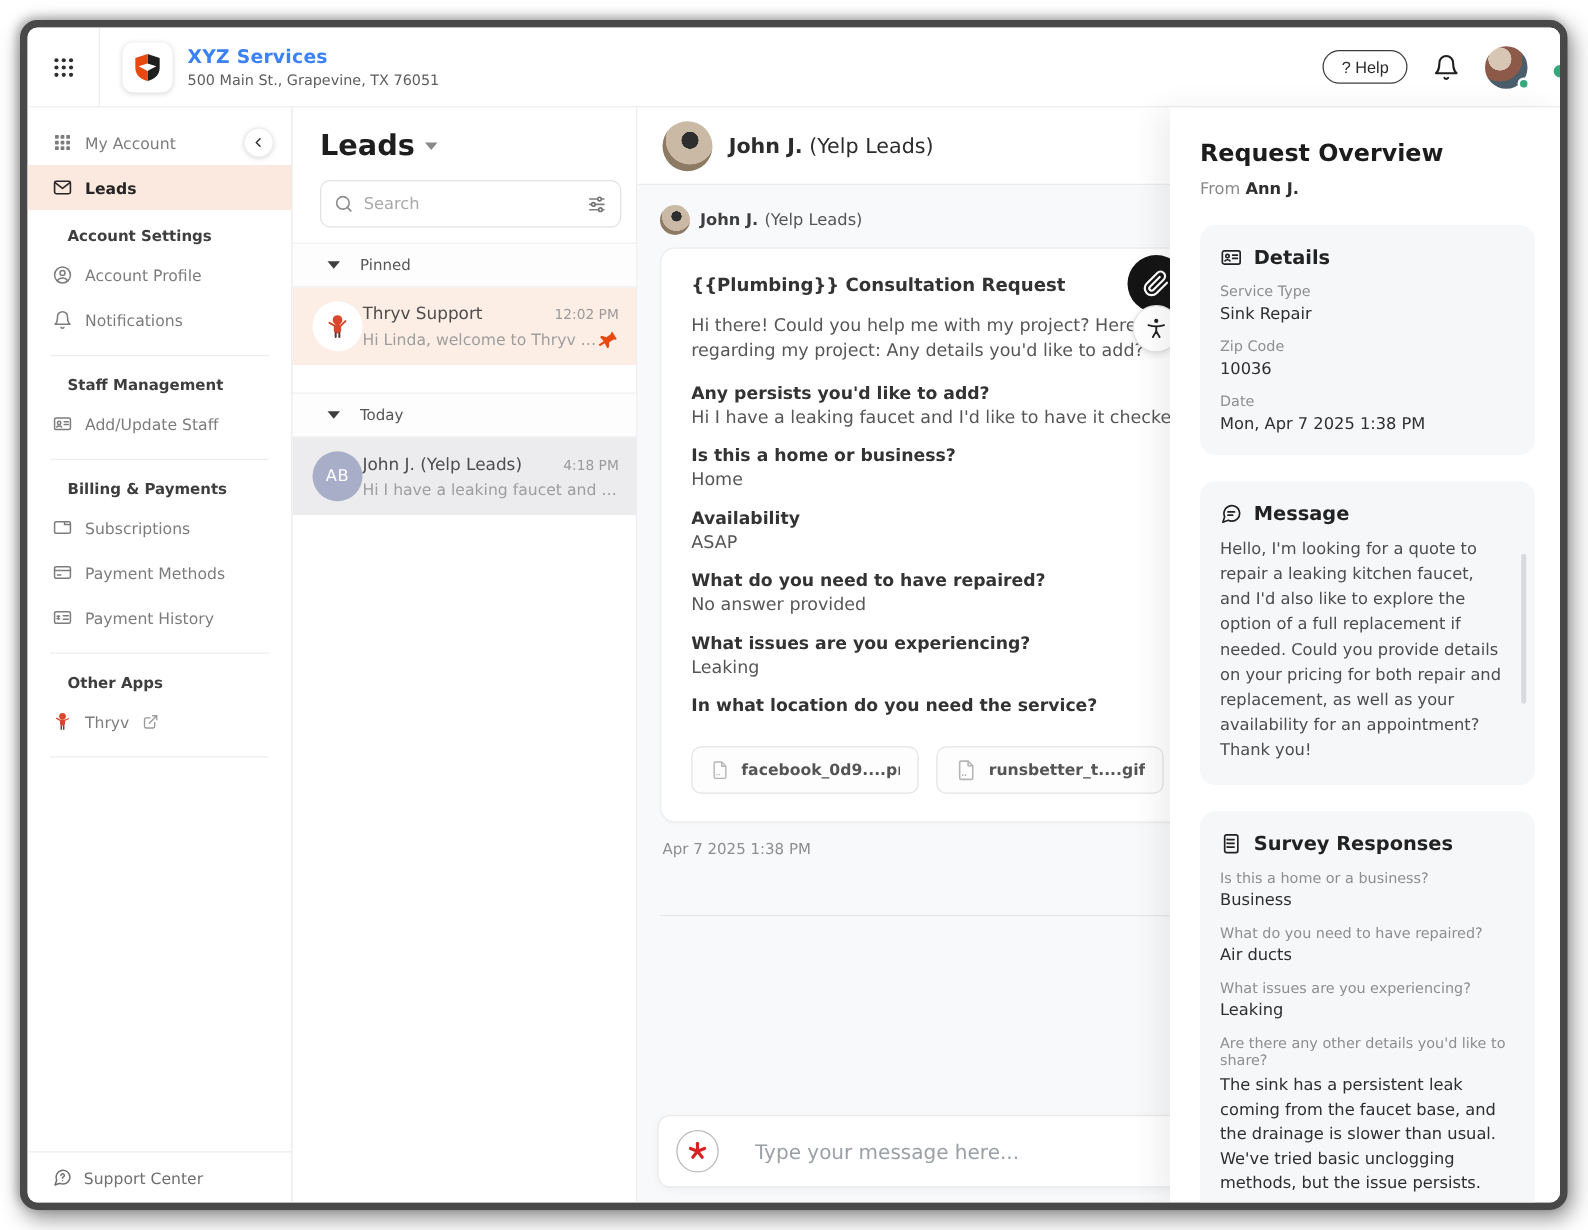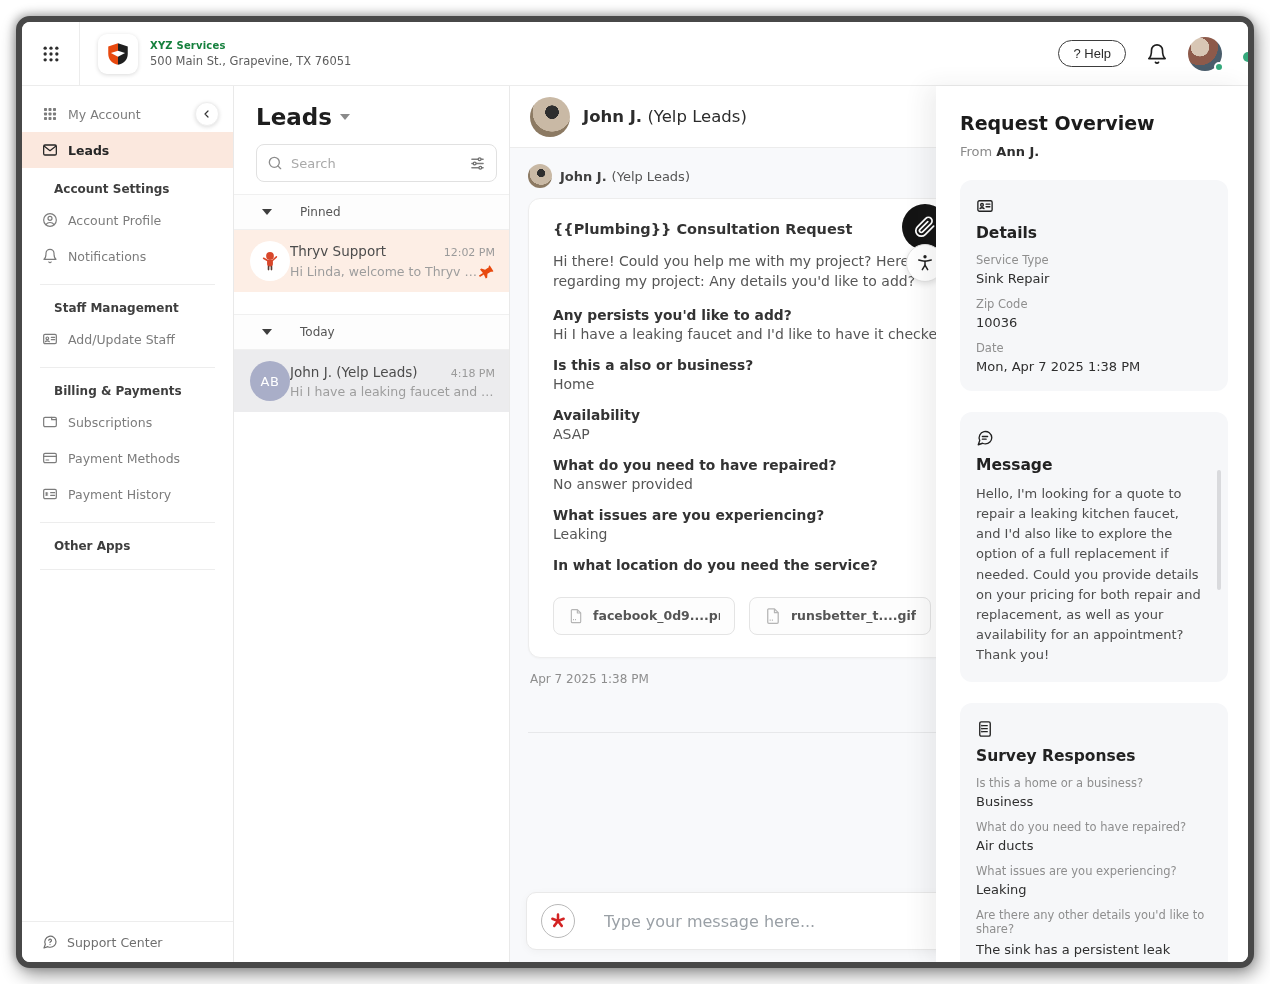--- a/index.html
+++ b/index.html
@@ -6,21 +6,21 @@
   html,body { width:1270px; height:984px; background:#fff; font-family:"DejaVu Sans","Liberation Sans",sans-serif; }
   .frame{ position:absolute; inset:16px; border:6px solid #484848; border-radius:14px;
           box-shadow:3px 6px 18px rgba(0,0,0,.45), -2px -2px 8px rgba(0,0,0,.25);
           overflow:hidden; background:#fff; display:flex; flex-direction:column; }
 
   
   .topbar{ height:64px; flex:none; display:flex; align-items:center; border-bottom:1px solid #ececec; background:#fff; }
   .apps-btn{ width:58px; height:100%; display:flex; align-items:center; justify-content:center; border-right:1px solid #ececec; cursor:pointer; }
   .brand{ display:flex; align-items:center; gap:12px; padding-left:18px; }
   .brand-logo{ width:40px; height:40px; border-radius:9px; box-shadow:0 1px 4px rgba(0,0,0,.15); display:flex; align-items:center; justify-content:center; background:#fff; }
-  .brand-name{ font-size:10px; font-weight:bold; color:#15803d; letter-spacing:.2px; }
+  .brand-name{ font-size:15px; font-weight:bold; color:#3b82f6; letter-spacing:.2px; }
   .brand-addr{ font-size:11.5px; color:#5d5d5d; margin-top:3px; }
   .topbar-right{ margin-left:auto; display:flex; align-items:center; gap:20px; padding-right:26px; }
   .help-pill{ border:1px solid #3c3c3c; border-radius:16px; padding:5px 14px; font-size:13px; color:#2b2b2b; background:#fff; cursor:pointer; }
   .avatar{ width:34px; height:34px; border-radius:50%; position:relative;
            background:radial-gradient(circle at 35% 30%, #d8c6b4 0 28%, #8d5a4a 29% 55%, #4a5d6b 56% 100%); }
   .avatar .dot{ position:absolute; right:-2px; bottom:-1px; width:10px; height:10px; border-radius:50%; background:#35a97c; border:2px solid #fff; }
   .edge-dot{ position:absolute; right:-5px; top:30px; width:10px; height:10px; border-radius:50%; background:#35a97c; }
 
   
   .main{ flex:1; display:flex; min-height:0; position:relative; }
@@ -37,21 +37,21 @@
 
   
   .leads-panel{ width:276px; flex:none; border-right:1px solid #e9e9e9; background:#fff; display:flex; flex-direction:column; }
   .leads-head{ padding:18px 22px 12px; }
   .leads-title{ font-size:23px; font-weight:bold; color:#1e1e1e; display:flex; align-items:center; gap:8px; cursor:pointer; }
   .caret{ width:0; height:0; border-left:5px solid transparent; border-right:5px solid transparent; border-top:6px solid #8a8a8a; display:inline-block; }
   .search-row{ display:flex; align-items:center; gap:14px; margin-top:14px; }
   .search-box{ flex:1; display:flex; align-items:center; gap:8px; border:1px solid #e1e1e1; border-radius:8px; height:38px; padding:0 10px; }
   .search-box input{ border:none; outline:none; flex:1; font-size:13px; color:#444; min-width:0; font-family:inherit; }
   .search-box input::placeholder{ color:#a9a9a9; }
-  .group-head{ display:flex; align-items:center; gap:28px; height:36px; padding:0 22px 0 28px; font-size:12px; color:#555; border-top:1px solid #f0f0f0; border-bottom:1px solid #f0f0f0; background:#fdfdfd; cursor:pointer; }
+  .group-head{ display:flex; align-items:center; gap:16px; height:36px; padding:0 22px 0 28px; font-size:12px; color:#555; border-top:1px solid #f0f0f0; border-bottom:1px solid #f0f0f0; background:#fdfdfd; cursor:pointer; }
   .lead-item{ display:flex; align-items:center; padding:11px 14px 11px 16px; cursor:pointer; }
   .lead-item.pinned-bg{ background:#fdeee5; }
   .lead-item.selected-bg{ background:#ececee; }
   .lead-avatar{ width:40px; height:40px; border-radius:50%; flex:none; display:flex; align-items:center; justify-content:center; }
   .lead-avatar.white{ background:#fff; }
   .lead-avatar.initials{ background:#a9aec8; color:#fff; font-size:13px; letter-spacing:.5px; }
   .lead-texts{ flex:1; min-width:0; }
   .lead-row1{ display:flex; align-items:baseline; }
   .lead-name{ font-size:13.5px; color:#4c4c4c; white-space:nowrap; overflow:hidden; }
   .lead-time{ margin-left:auto; font-size:11px; color:#9a9a9a; padding-left:6px; }
@@ -87,21 +87,21 @@
   .yelp-circle{ width:34px; height:34px; border-radius:50%; border:1.5px solid #b9b9b9; display:flex; align-items:center; justify-content:center; flex:none; }
   .input-bar input{ flex:1; border:none; outline:none; font-size:16px; color:#444; font-family:inherit; min-width:0; background:transparent; }
   .input-bar input::placeholder{ color:#9aa0a6; }
 
   
   .rpanel{ width:312px; flex:none; background:#fff; z-index:5; box-shadow:-10px 0 22px rgba(50,50,50,.08); padding:26px 20px 18px 24px; overflow:hidden; }
   .rp-title{ font-size:19px; font-weight:bold; color:#1c1c1c; }
   .rp-from{ font-size:13px; color:#8a8a8a; margin-top:10px; }
   .rp-from b{ color:#2e2e2e; }
   .rp-card{ background:#f6f7f9; border-radius:12px; padding:17px 16px; margin-top:21px; position:relative; }
-  .rp-card-title{ display:flex; align-items:flex-start; gap:9px; font-size:15.5px; font-weight:bold; color:#222; margin-bottom:10px;flex-direction:column; }
+  .rp-card-title{ display:flex; align-items:flex-start; gap:9px; font-size:15.5px; font-weight:bold; color:#222; margin-bottom:10px; }
   .rp-label{ font-size:11.5px; color:#8e8e8e; margin-top:11px; }
   .rp-value{ font-size:13px; color:#2f2f2f; margin-top:4px; }
   .rp-body{ font-size:13px; color:#4d4d4d; line-height:1.55; padding-right:10px; }
   .rp-scroll{ position:absolute; right:7px; top:58px; width:4px; height:120px; border-radius:2px; background:#d9dadd; }
   .rp-value.multi{ line-height:1.5; }
 </style>
 </head>
 <body>
 
 <div class="frame">
@@ -226,20 +226,34 @@
         <svg width="16" height="16" viewBox="0 0 24 24" fill="none" stroke="#7c7c7c" stroke-width="1.8" stroke-linecap="round">
           <rect x="2.5" y="5" width="19" height="14" rx="2"></rect>
             <path d="M7 10v4M5.5 10.5h3M5.5 13.5h3"></path>
             <path d="M13 10h6M13 14h6"></path>
         </svg>
         <span>Payment History</span>
       </div>
       <div class="side-divider"></div>
 
       <div class="side-section">Other Apps</div>
+      <div class="side-item">
+        <svg width="16" height="16" viewBox="0 0 24 24">
+          <circle cx="12" cy="6" r="4" fill="#d8472b"></circle>
+          <rect x="9" y="9.5" width="6" height="8" rx="2.6" fill="#d8472b"></rect>
+          <path d="M9.5 11 5 8.5M14.5 11 19 9" stroke="#d8472b" stroke-width="1.6" stroke-linecap="round"></path>
+          <path d="M10.5 17.5v4M13.5 17.5v4" stroke="#5a3b32" stroke-width="1.7" stroke-linecap="round"></path>
+        </svg>
+        <span>Thryv</span>
+        <svg width="13" height="13" viewBox="0 0 24 24" fill="none" stroke="#9a9a9a" stroke-width="2" stroke-linecap="round" stroke-linejoin="round">
+          <path d="M18 13v6a2 2 0 0 1-2 2H5a2 2 0 0 1-2-2V8a2 2 0 0 1 2-2h6"></path>
+            <path d="M15 3h6v6"></path>
+            <path d="M10 14 21 3"></path>
+        </svg>
+      </div>
       <div class="side-divider"></div>
 
       <div class="side-bottom">
         <svg width="16" height="16" viewBox="0 0 24 24" fill="none" stroke="#6f6f6f" stroke-width="1.8" stroke-linecap="round" stroke-linejoin="round">
           <path d="M21 11.5a8.4 8.4 0 0 1-8.4 8.4 8.5 8.5 0 0 1-3.8-.9L3 21l2-5.7a8.4 8.4 0 1 1 16-3.8z"></path>
           <path d="M10.2 9.5a2 2 0 1 1 2.6 2c-.6.3-.8.7-.8 1.3"></path>
             <circle cx="12" cy="15.8" r=".9" fill="#6f6f6f" stroke="none"></circle>
         </svg>
         <span>Support Center</span>
       </div>
@@ -341,21 +355,21 @@
         <div class="msg-card">
           <div class="msg-subject">{{Plumbing}} Consultation Request</div>
           <div class="msg-line">Hi there! Could you help me with my project? Here are my answers</div>
           <div class="msg-line">regarding my project: Any details you'd like to add?</div>
 
           <div class="qa">
             <div class="q">Any persists you'd like to add?</div>
             <div class="a">Hi I have a leaking faucet and I'd like to have it checked out</div>
           </div>
           <div class="qa">
-            <div class="q">Is this a also or business?</div>
+            <div class="q">Is this a home or business?</div>
             <div class="a">Home</div>
           </div>
           <div class="qa">
             <div class="q">Availability</div>
             <div class="a">ASAP</div>
           </div>
           <div class="qa">
             <div class="q">What do you need to have repaired?</div>
             <div class="a">No answer provided</div>
           </div>

